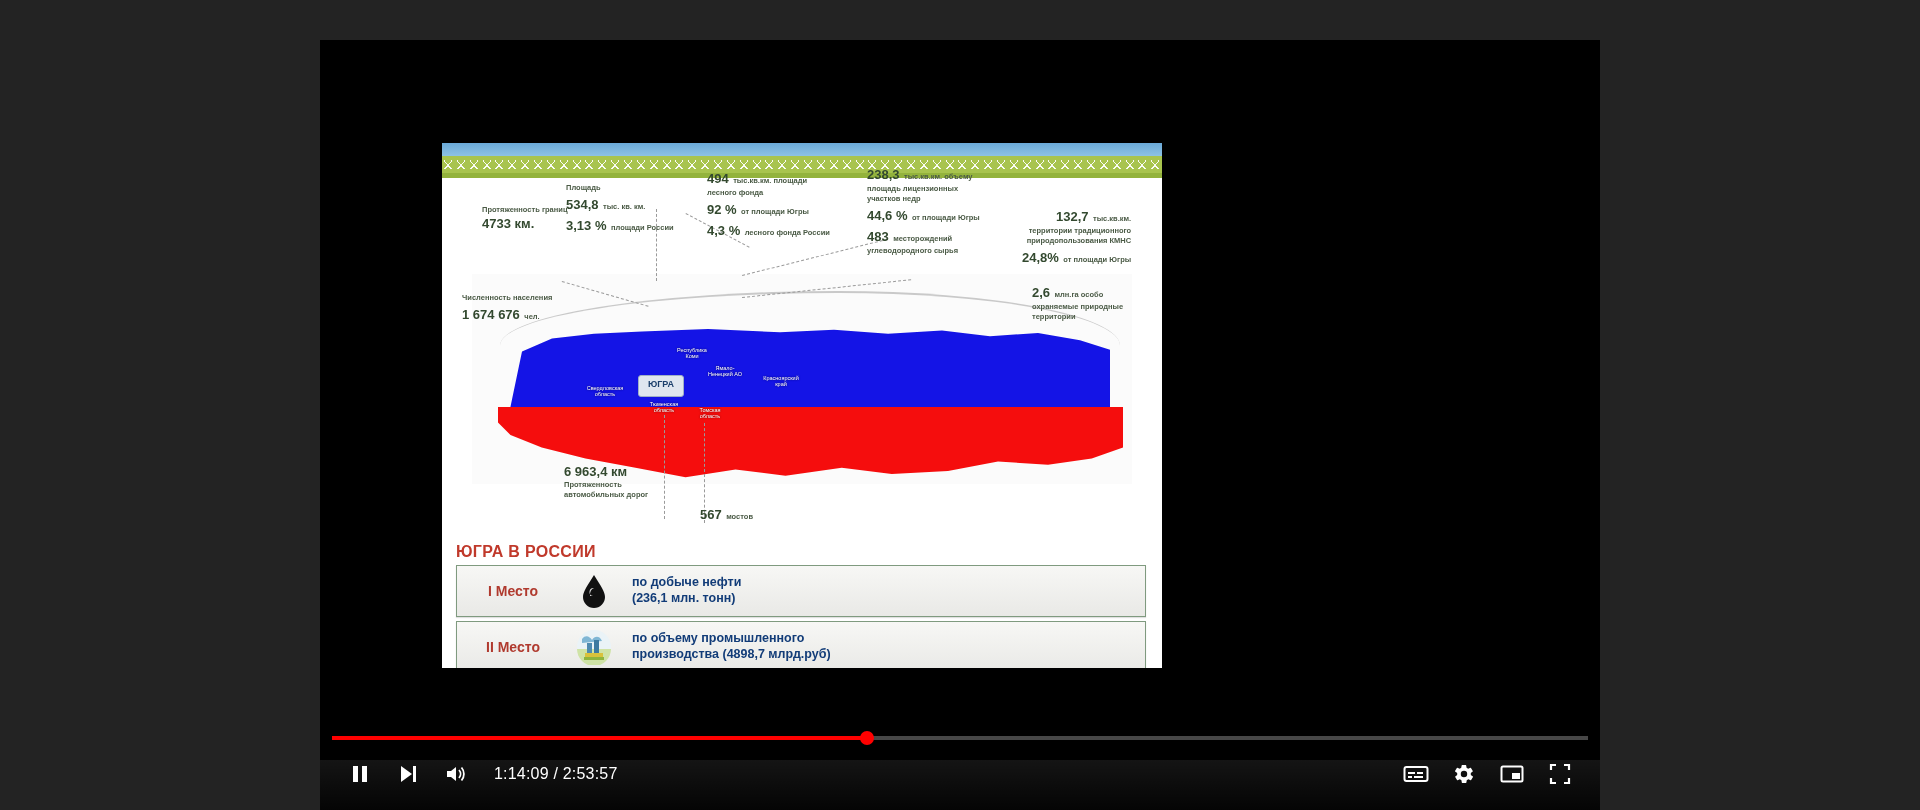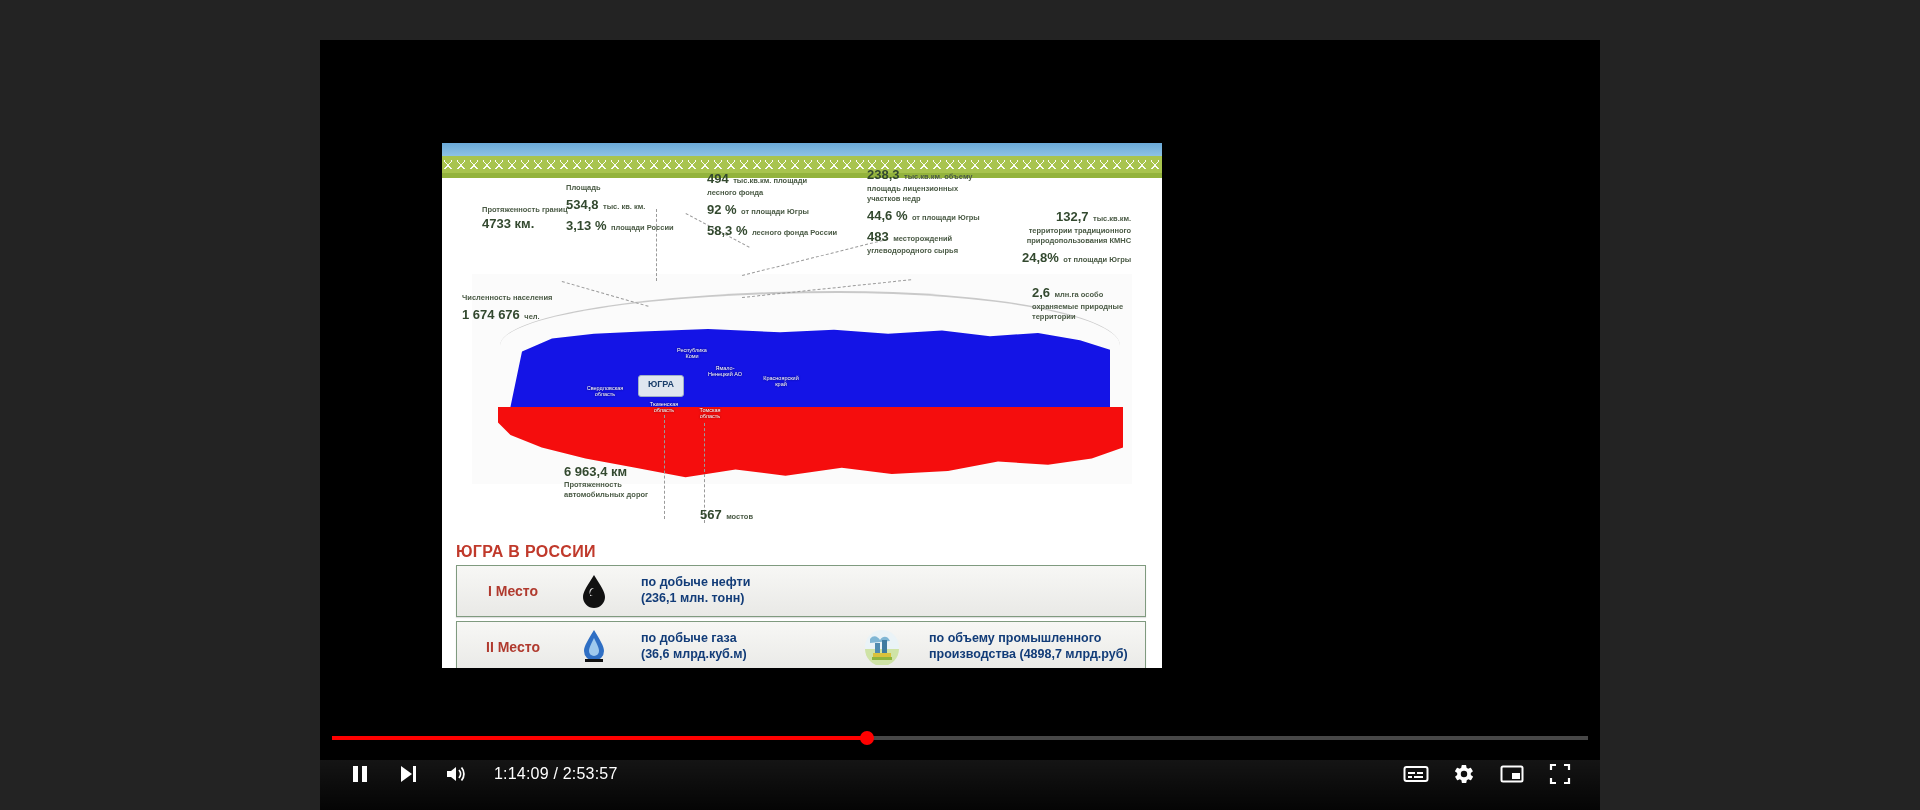--- a/index.html
+++ b/index.html
@@ -138,21 +138,21 @@
     margin-bottom:4px;
     height:52px;
     box-shadow: 0 1px 1px rgba(0,0,0,.12);
   }
   .rank-place {
     width:112px; display:flex; align-items:center; justify-content:center;
     font-size:14px; font-weight:bold; color:#b03a2e;
     white-space:nowrap;
   }
   .rank-cell {
-    flex:1; display:flex; align-items:center; gap:28px; padding:0 6px;
+    flex:1; display:flex; align-items:center; gap:19px; padding:0 6px;
   }
   .rank-icon {
     width:38px; height:38px; flex:0 0 38px;
     display:flex; align-items:center; justify-content:center;
   }
   .rank-text {
     font-size:12.5px; font-weight:bold; color:#123c78; line-height:1.25;
   }
 
   
@@ -291,21 +291,21 @@
         <div class="stat-row"><span class="big">3,13 %</span>
           <span class="sm">площади России</span></div>
       </div>
 
       <div class="stat" style="left:265px; top:24px;">
         <div class="stat-row"><span class="big">494</span>
           <span class="sm">тыс.кв.км. площади</span></div>
         <div class="sm">лесного фонда</div>
         <div class="stat-row"><span class="big">92 %</span>
           <span class="sm">от площади Югры</span></div>
-        <div class="stat-row"><span class="big">58,3 %</span>
+        <div class="stat-row"><span class="big">4,3 %</span>
           <span class="sm">лесного фонда России</span></div>
       </div>
 
       <div class="stat" style="left:425px; top:20px;">
         <div class="stat-row"><span class="big">238,3</span>
           <span class="sm">тыс.кв.км. объему</span></div>
         <div class="sm">площадь лицензионных</div>
         <div class="sm">участков недр</div>
         <div class="stat-row"><span class="big">44,6 %</span>
           <span class="sm">от площади Югры</span></div>
@@ -362,33 +362,20 @@
             </div>
             <div class="rank-text">
               <div>по добыче нефти</div>
               <div>(236,1 млн. тонн)</div>
             </div>
           </div>
         </div>
 
         <div class="rank-row">
           <div class="rank-place">II  Место</div>
-          <div class="rank-cell">
-            <div class="rank-icon">
-              <svg width="26" height="36" viewBox="0 0 26 36">
-                <path d="M13 1 C7 11 3 17 3 22 a10 10 0 0 0 20 0 C23 17 19 11 13 1z" fill="#2f6fc4"></path>
-                <path d="M13 9 C10 15 8 19 8 22 a5 5 0 0 0 10 0 C18 19 16 15 13 9z" fill="#9ec9ee"></path>
-                <rect x="4" y="30" width="18" height="3" fill="#111"></rect>
-              </svg>
-            </div>
-            <div class="rank-text">
-              <div>по добыче газа</div>
-              <div>(36,6 млрд.куб.м)</div>
-            </div>
-          </div>
           <div class="rank-cell">
             <div class="rank-icon">
               <svg width="36" height="36" viewBox="0 0 36 36">
                 <circle cx="18" cy="18" r="17" fill="#eaf3f7"></circle>
                 <path d="M1 20 a17 17 0 0 0 34 0z" fill="#cfe3a6"></path>
                 <path d="M6 10 c4 -5 8 -2 10 1 c3 -5 8 -4 10 1 l-20 2z" fill="#7fb6d4"></path>
                 <rect x="11" y="14" width="5" height="12" fill="#4f8bb0"></rect>
                 <rect x="18" y="11" width="5" height="15" fill="#3e7aa0"></rect>
                 <rect x="9" y="24" width="18" height="4" fill="#d9c23c"></rect>
                 <rect x="8" y="28" width="20" height="3" fill="#8fb53e"></rect>

